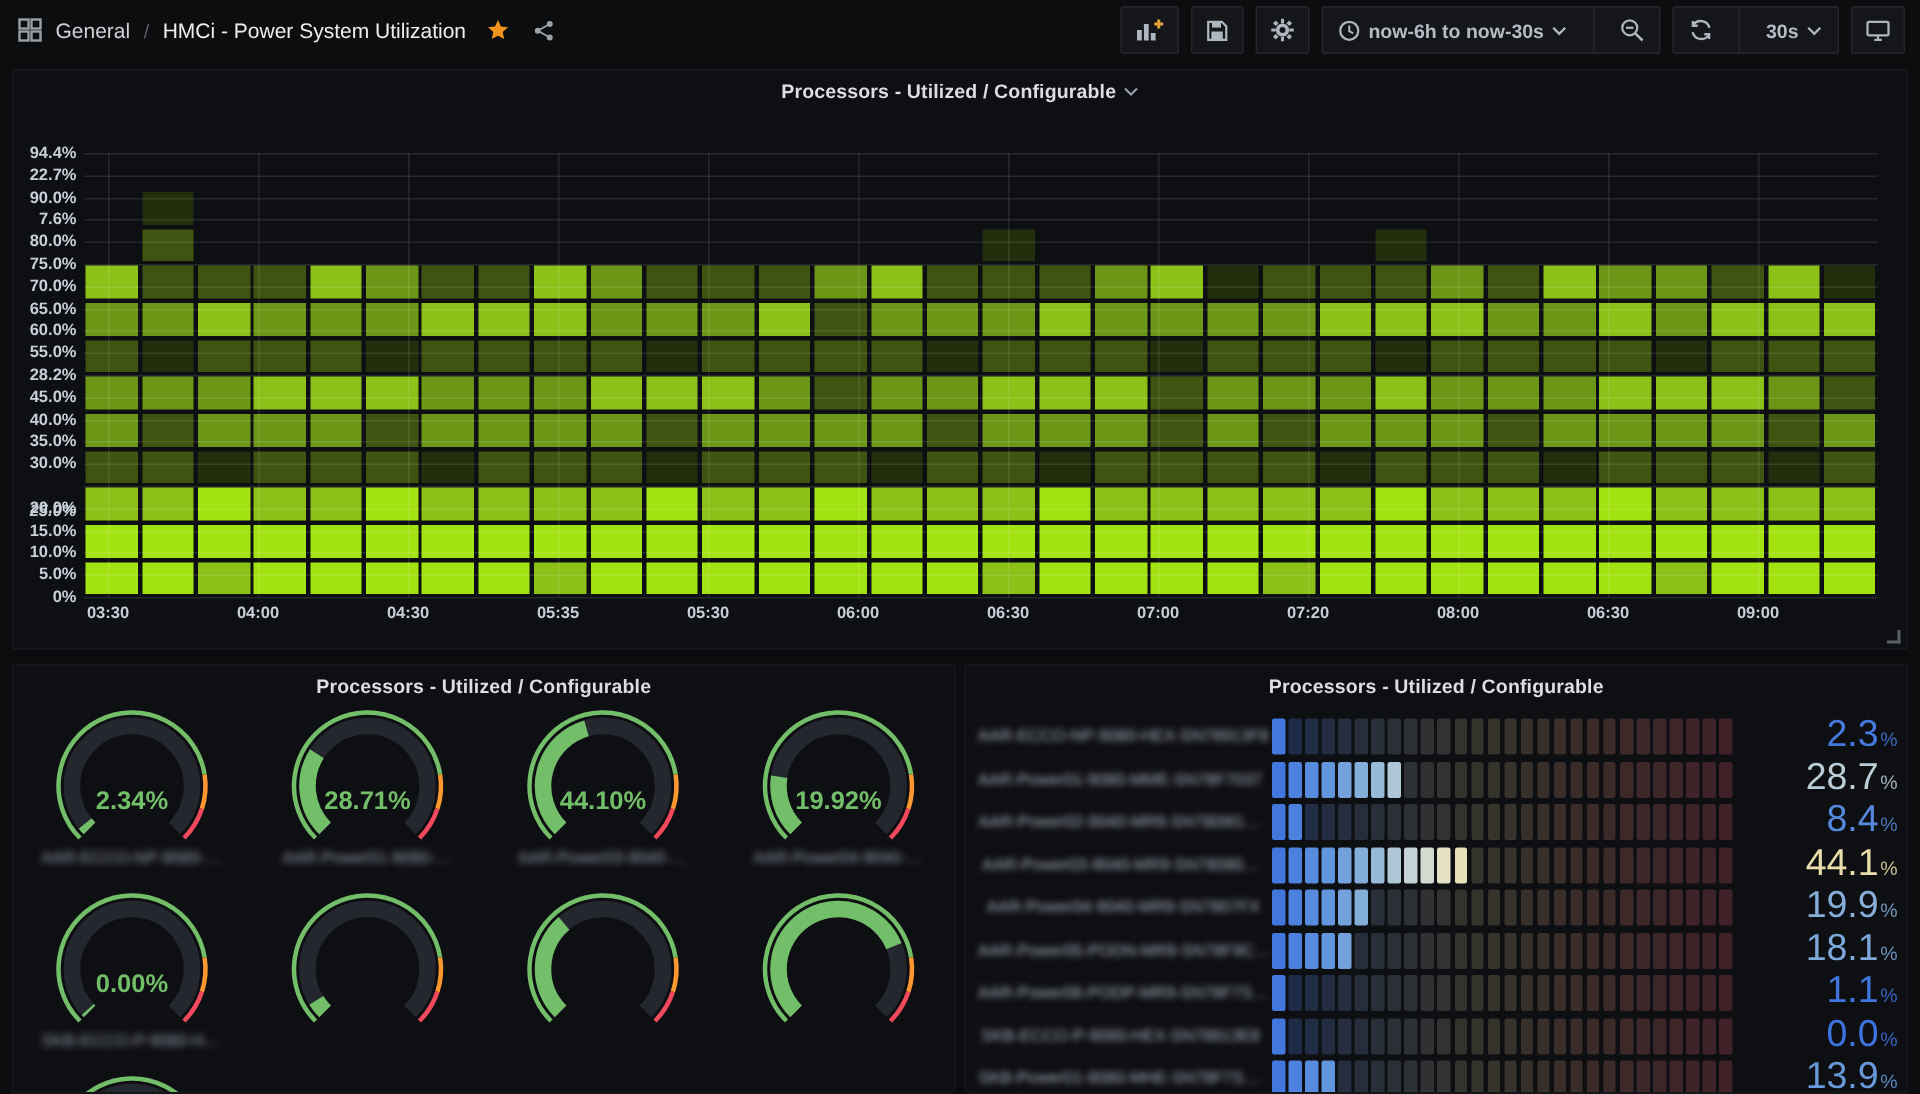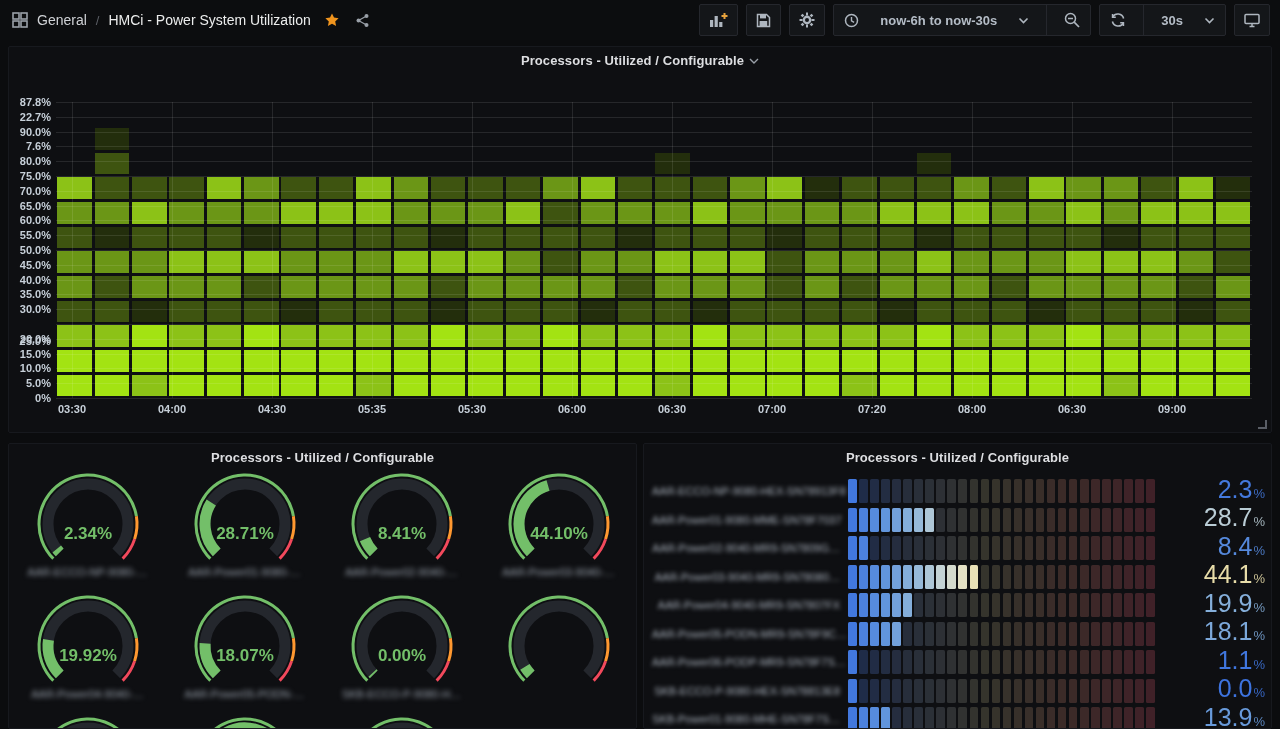--- a/index.html
+++ b/index.html
@@ -8,21 +8,21 @@
   #navbar{position:absolute;left:0;top:0;width:1280px;height:40px;background:#0c0d0f;
     display:flex;align-items:center;justify-content:space-between;box-sizing:border-box;padding:0 10px 0 12px;}
   .nav-left{display:flex;align-items:center;gap:9px;}
   .crumb-section{font-size:14px;color:#d0d2d6;}
   .crumb-sep{font-size:13px;color:#5c5f66;}
   .crumb-title{font-size:14px;color:#eceded;}
   .nav-right{display:flex;align-items:center;gap:8px;}
   .tb-btn{height:30px;background:#141619;border:1px solid #25272d;border-radius:2px;
     display:flex;align-items:center;gap:7px;padding:0 9px;color:#b4bcc6;font-size:13px;font-weight:600;}
   .tb-group{padding:0;}
-  .tb-seg{display:flex;align-items:center;gap:21px;padding:0 10px;height:100%;}
+  .tb-seg{display:flex;align-items:center;gap:5px;padding:0 10px;height:100%;}
   .tb-div{width:1px;align-self:stretch;background:#25272d;}
   .icon{display:inline-flex;align-items:center;justify-content:center;}
   svg{display:block;}
   
   .panel{position:absolute;background:#0e0f12;border:1px solid #17191e;border-radius:2px;box-sizing:border-box;overflow:hidden;}
   #heatmap-panel{left:8px;top:46px;width:1264px;height:387px;}
   #gauge-panel{left:8px;top:443px;width:629px;height:286px;}
   #bargauge-panel{left:643px;top:443px;width:629px;height:286px;}
   .panel-title{position:absolute;top:6px;left:0;right:0;text-align:center;font-size:13px;
     font-weight:700;color:#dddee1;letter-spacing:.1px;}
@@ -182,31 +182,31 @@
   </div>
 </div>
 
 <div id="heatmap-panel" class="panel">
   <div class="panel-title">
     <span>Processors - Utilized / Configurable</span><span class="title-caret icon"><svg width="10" height="6" viewBox="0 0 10 6">
           <path d="M1 1l4 4 4-4" stroke="#9aa0a8" stroke-width="1.4" fill="none"></path>
         </svg></span>
   </div>
   <div id="hm-ylabels">
-      <div class="ylab" style="top: 0px;">87.8%</div>
+      <div class="ylab" style="top: 0px;">94.4%</div>
       <div class="ylab" style="top: 14.8px;">22.7%</div>
       <div class="ylab" style="top: 29.6px;">90.0%</div>
       <div class="ylab" style="top: 44.4px;">7.6%</div>
       <div class="ylab" style="top: 59.2px;">80.0%</div>
       <div class="ylab" style="top: 74px;">75.0%</div>
       <div class="ylab" style="top: 88.8px;">70.0%</div>
       <div class="ylab" style="top: 103.6px;">65.0%</div>
       <div class="ylab" style="top: 118.4px;">60.0%</div>
       <div class="ylab" style="top: 133.2px;">55.0%</div>
-      <div class="ylab" style="top: 148px;">50.0%</div>
+      <div class="ylab" style="top: 148px;">28.2%</div>
       <div class="ylab" style="top: 162.8px;">45.0%</div>
       <div class="ylab" style="top: 177.6px;">40.0%</div>
       <div class="ylab" style="top: 192.4px;">35.0%</div>
       <div class="ylab" style="top: 207.2px;">30.0%</div>
       <div class="ylab" style="top: 239px; font-style: italic;">25.0%</div>
       <div class="ylab" style="top: 236.8px;">20.0%</div>
       <div class="ylab" style="top: 251.6px;">15.0%</div>
       <div class="ylab" style="top: 266.4px;">10.0%</div>
       <div class="ylab" style="top: 281.2px;">5.0%</div>
       <div class="ylab" style="top: 296px;">0%</div>
@@ -590,64 +590,38 @@
         </div>
         <div class="gauge-label">AAR-Power01-9080-…</div>
       </div>
       <div class="gauge-cell">
         <div>
           <svg width="150" height="94" viewBox="0 0 150 94">
             <path d="M 40.35 86.65 A 49 49 0 1 1 123.40 44.33" stroke="#73bf69" stroke-width="3" fill="none"></path>
             <path d="M 123.40 44.33 A 49 49 0 0 1 121.60 67.14" stroke="#ff9830" stroke-width="3" fill="none"></path>
             <path d="M 121.60 67.14 A 49 49 0 0 1 109.65 86.65" stroke="#f2495c" stroke-width="3" fill="none"></path>
             <path d="M 46.72 80.28 A 40 40 0 1 1 103.28 80.28" stroke="#24272d" stroke-width="11" fill="none"></path>
-            <path d="M 46.72 80.28 A 40 40 0 0 1 37.99 67.17" stroke="#73bf69" stroke-width="11" fill="none"></path>
-            <text x="75" y="67" text-anchor="middle" font-size="17" font-weight="bold" fill="#73bf69" font-family="Liberation Sans, sans-serif">8.41%</text>
-          </svg>
-        </div>
-        <div class="gauge-label">AAR-Power02-9040-…</div>
-      </div>
-      <div class="gauge-cell">
-        <div>
-          <svg width="150" height="94" viewBox="0 0 150 94">
-            <path d="M 40.35 86.65 A 49 49 0 1 1 123.40 44.33" stroke="#73bf69" stroke-width="3" fill="none"></path>
-            <path d="M 123.40 44.33 A 49 49 0 0 1 121.60 67.14" stroke="#ff9830" stroke-width="3" fill="none"></path>
-            <path d="M 121.60 67.14 A 49 49 0 0 1 109.65 86.65" stroke="#f2495c" stroke-width="3" fill="none"></path>
-            <path d="M 46.72 80.28 A 40 40 0 1 1 103.28 80.28" stroke="#24272d" stroke-width="11" fill="none"></path>
             <path d="M 46.72 80.28 A 40 40 0 0 1 64.02 13.54" stroke="#73bf69" stroke-width="11" fill="none"></path>
             <text x="75" y="67" text-anchor="middle" font-size="17" font-weight="bold" fill="#73bf69" font-family="Liberation Sans, sans-serif">44.10%</text>
           </svg>
         </div>
         <div class="gauge-label">AAR-Power03-9040-…</div>
       </div>
       <div class="gauge-cell">
         <div>
           <svg width="150" height="94" viewBox="0 0 150 94">
             <path d="M 40.35 86.65 A 49 49 0 1 1 123.40 44.33" stroke="#73bf69" stroke-width="3" fill="none"></path>
             <path d="M 123.40 44.33 A 49 49 0 0 1 121.60 67.14" stroke="#ff9830" stroke-width="3" fill="none"></path>
             <path d="M 121.60 67.14 A 49 49 0 0 1 109.65 86.65" stroke="#f2495c" stroke-width="3" fill="none"></path>
             <path d="M 46.72 80.28 A 40 40 0 1 1 103.28 80.28" stroke="#24272d" stroke-width="11" fill="none"></path>
             <path d="M 46.72 80.28 A 40 40 0 0 1 35.47 45.89" stroke="#73bf69" stroke-width="11" fill="none"></path>
             <text x="75" y="67" text-anchor="middle" font-size="17" font-weight="bold" fill="#73bf69" font-family="Liberation Sans, sans-serif">19.92%</text>
           </svg>
         </div>
         <div class="gauge-label">AAR-Power04-9040-…</div>
-      </div>
-      <div class="gauge-cell">
-        <div>
-          <svg width="150" height="94" viewBox="0 0 150 94">
-            <path d="M 40.35 86.65 A 49 49 0 1 1 123.40 44.33" stroke="#73bf69" stroke-width="3" fill="none"></path>
-            <path d="M 123.40 44.33 A 49 49 0 0 1 121.60 67.14" stroke="#ff9830" stroke-width="3" fill="none"></path>
-            <path d="M 121.60 67.14 A 49 49 0 0 1 109.65 86.65" stroke="#f2495c" stroke-width="3" fill="none"></path>
-            <path d="M 46.72 80.28 A 40 40 0 1 1 103.28 80.28" stroke="#24272d" stroke-width="11" fill="none"></path>
-            <path d="M 46.72 80.28 A 40 40 0 0 1 35.09 49.36" stroke="#73bf69" stroke-width="11" fill="none"></path>
-            <text x="75" y="67" text-anchor="middle" font-size="17" font-weight="bold" fill="#73bf69" font-family="Liberation Sans, sans-serif">18.07%</text>
-          </svg>
-        </div>
-        <div class="gauge-label">AAR-Power05-PODN-…</div>
       </div>
       <div class="gauge-cell">
         <div>
           <svg width="150" height="94" viewBox="0 0 150 94">
             <path d="M 40.35 86.65 A 49 49 0 1 1 123.40 44.33" stroke="#73bf69" stroke-width="3" fill="none"></path>
             <path d="M 123.40 44.33 A 49 49 0 0 1 121.60 67.14" stroke="#ff9830" stroke-width="3" fill="none"></path>
             <path d="M 121.60 67.14 A 49 49 0 0 1 109.65 86.65" stroke="#f2495c" stroke-width="3" fill="none"></path>
             <path d="M 46.72 80.28 A 40 40 0 1 1 103.28 80.28" stroke="#24272d" stroke-width="11" fill="none"></path>
             <path d="M 46.72 80.28 A 40 40 0 0 1 45.51 79.02" stroke="#73bf69" stroke-width="11" fill="none"></path>
             <text x="75" y="67" text-anchor="middle" font-size="17" font-weight="bold" fill="#73bf69" font-family="Liberation Sans, sans-serif">0.00%</text>

